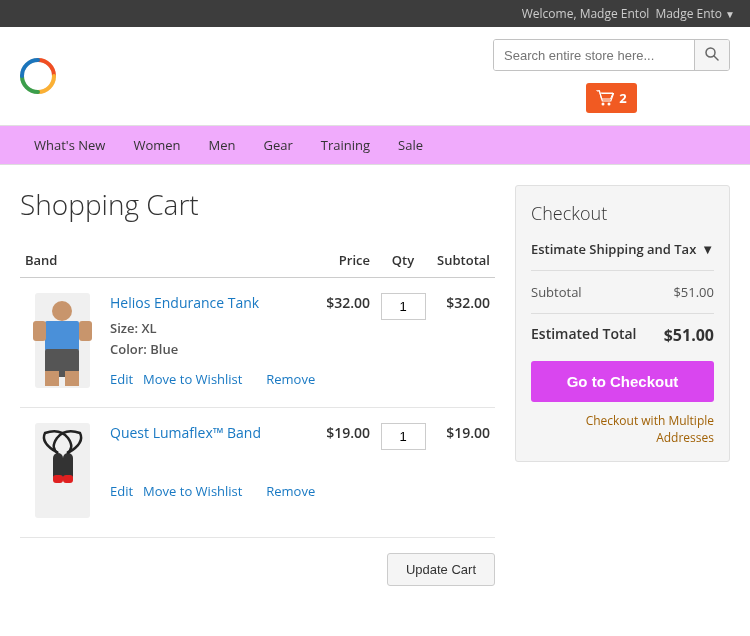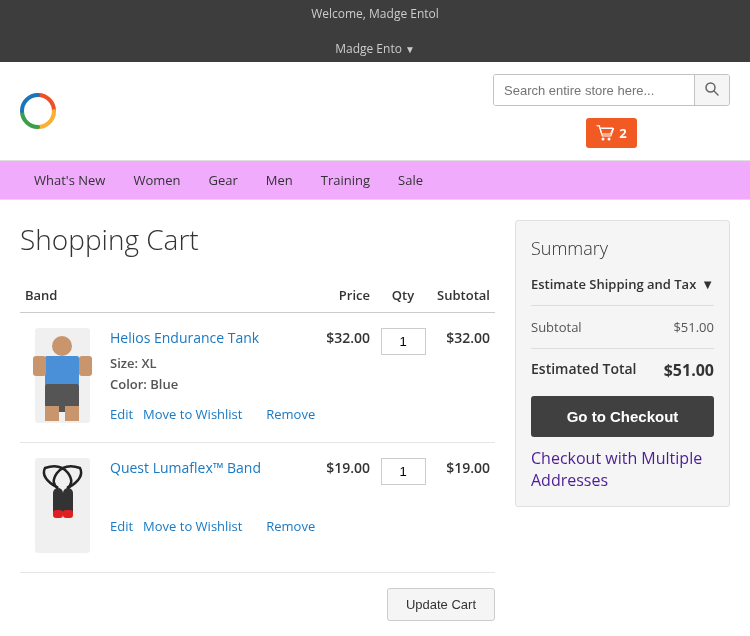--- a/index.html
+++ b/index.html
@@ -8,22 +8,21 @@
     
     .top-bar {
       background: #3d3d3d;
       color: #ccc;
       font-size: 12px;
       text-align: right;
       padding: 5px 15px;
       display: flex;
       justify-content: flex-end;
       align-items: center;
-      gap: 18px;
-      flex-direction: column;
+      gap: 6px;
     }
     .top-bar .welcome { color: #ccc; }
     .top-bar .account-menu {
       color: #ccc;
       cursor: pointer;
       display: flex;
       align-items: center;
       gap: 3px;
     }
     .top-bar .account-menu .arrow { font-size: 10px; }
@@ -279,35 +278,35 @@
     .total-row {
       display: flex;
       justify-content: space-between;
       font-size: 14px;
       font-weight: 600;
       margin-bottom: 15px;
       color: #333;
     }
     .total-row .total-amount { font-size: 16px; font-weight: 700; }
     .btn-checkout {
-      background: #404040;
+      background: #d946ef;
       color: white;
       border: none;
       width: 100%;
       padding: 12px;
       font-size: 15px;
       font-weight: 600;
       cursor: pointer;
       border-radius: 3px;
       margin-bottom: 10px;
     }
     .checkout-multiple {
-      text-align: left;
-      font-size: 16px;
-      color: #4c1d95;
+      text-align: right;
+      font-size: 12px;
+      color: #a16207;
       text-decoration: none;
       cursor: pointer;
       display: block;
     }
   </style>
 </head>
 <body>
 
 <div class="top-bar">
   <span class="welcome">Welcome, Madge Entol</span>
@@ -346,22 +345,22 @@
         <path d="M1 1h2.5l2.8 10h8.5l2.7-7.5H5.5" stroke="white" stroke-width="1.2" fill="none"></path>
       </svg>
       <span>2</span>
     </div>
   </div>
 </div>
 
 <nav class="nav">
   <a>What's New</a>
   <a>Women</a>
+  <a>Men</a>
   <a>Gear</a>
-  <a>Men</a>
   <a>Training</a>
   <a>Sale</a>
 </nav>
 
 <div class="main">
   <div class="cart-section">
     <h1 class="page-title">Shopping Cart</h1>
 
     <table class="cart-table">
       <thead>
@@ -454,21 +453,21 @@
       </tbody>
     </table>
 
     <div class="cart-actions">
       <button class="btn-update-cart">Update Cart</button>
     </div>
 
   </div>
 
   <div class="summary-sidebar">
-    <div class="summary-title">Summary</div>
+    <div class="summary-title">Checkout</div>
 
     <div class="estimate-row">
       <span>Estimate Shipping and Tax</span>
       <span>▼</span>
     </div>
 
     <div class="summary-row">
       <span>Subtotal</span>
       <span>$51.00</span>
     </div>

